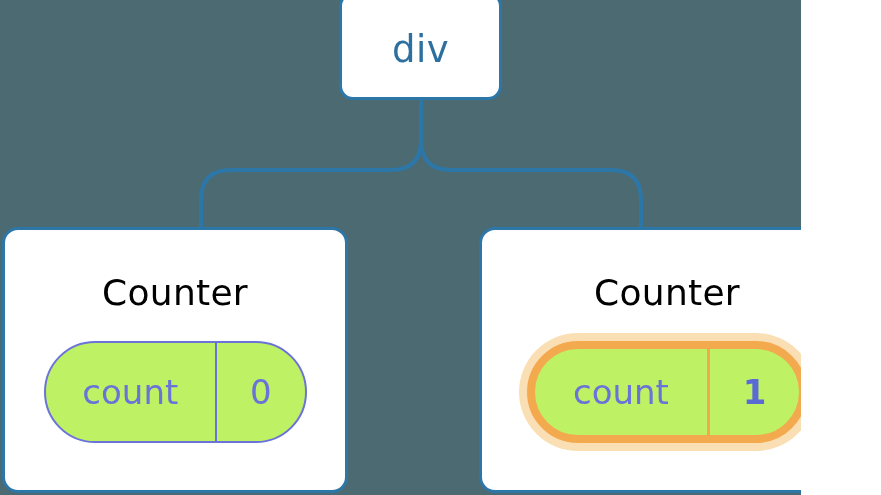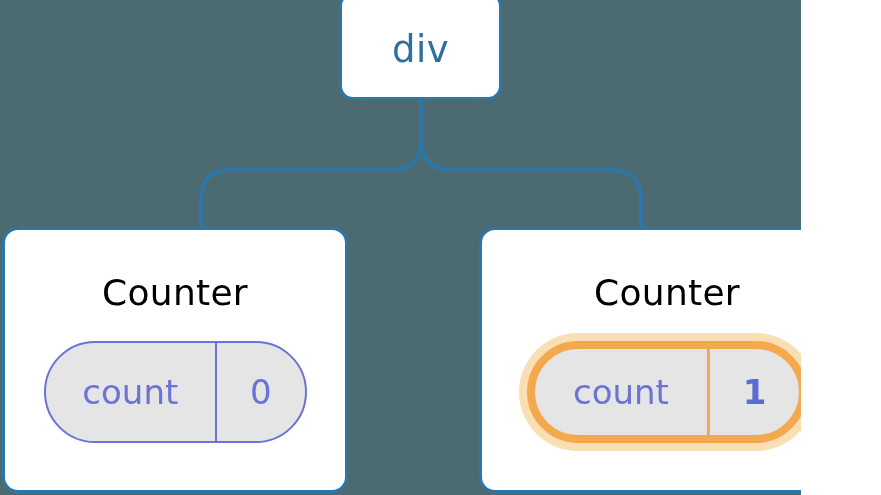--- a/index.html
+++ b/index.html
@@ -88,21 +88,21 @@
   .pill-wrap {
     position: relative;
     margin-top: 30px;
   }
   .pill {
     display: flex;
     align-items: stretch;
     height: 102px;
     border-radius: 51px;
     box-sizing: border-box;
-    background: #e5e5e5;
+    background: #bef264;
   }
   .pill-plain {
     width: 263px;
     border: 2px solid #6b72d8;
   }
   .pill-highlight {
     width: 280px;
     border: 8px solid #f3aa4e;
     box-shadow: 0 0 0 8px #fbdfb4;
   }

